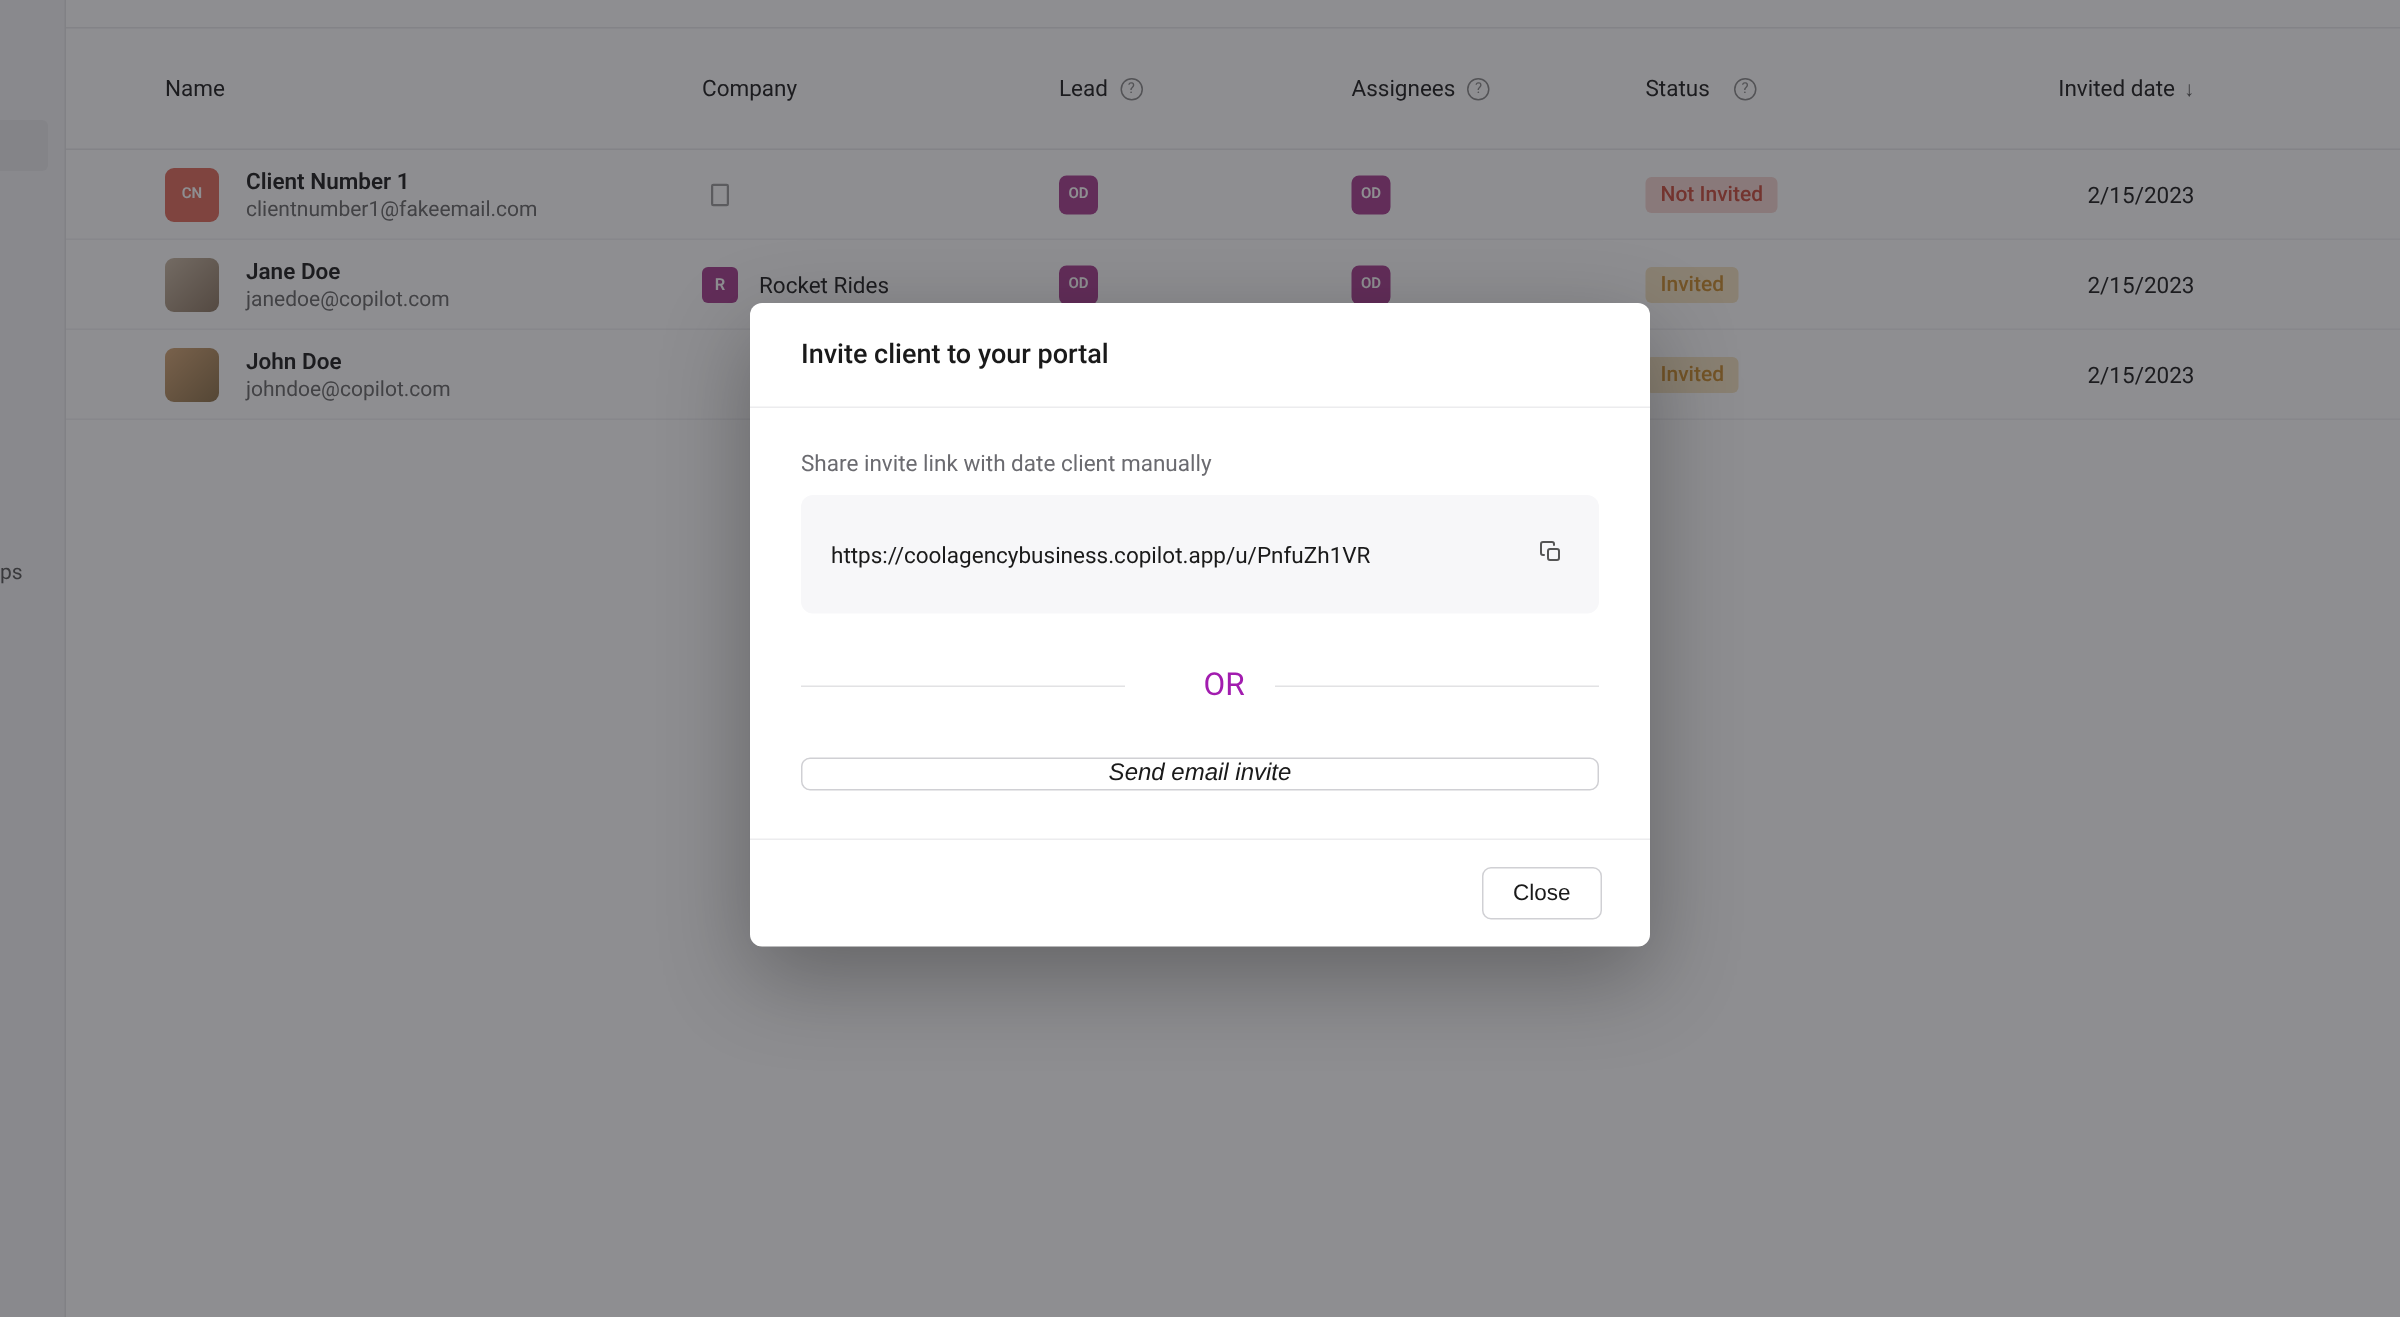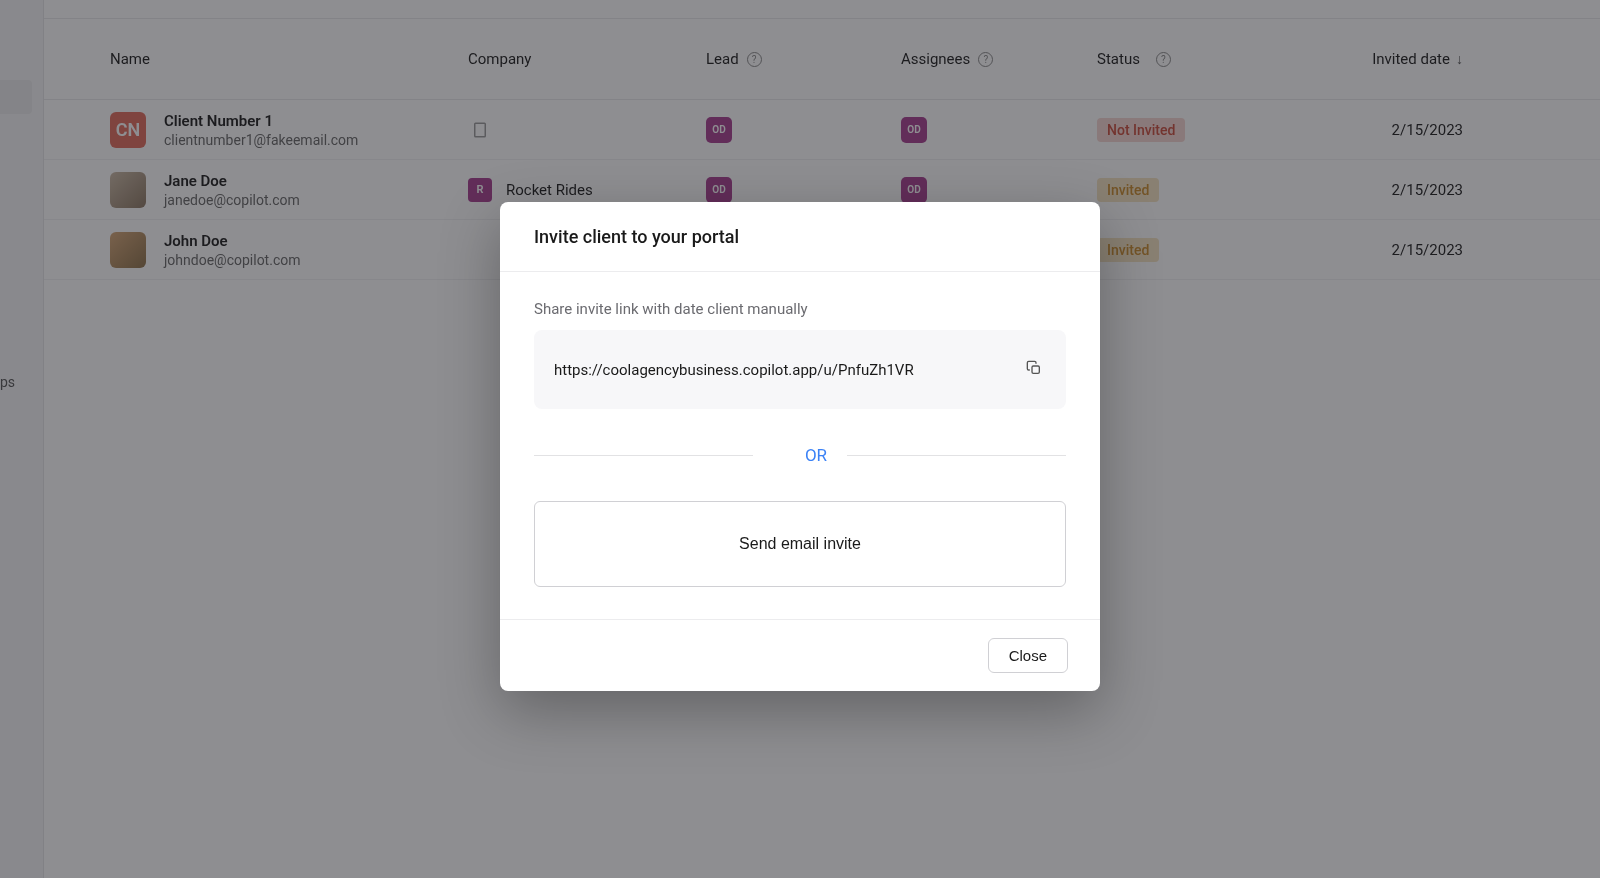--- a/index.html
+++ b/index.html
@@ -94,21 +94,21 @@
       align-items: center;
       gap: 18px;
     }
     .avatar {
       width: 36px;
       height: 36px;
       border-radius: 6px;
       display: flex;
       align-items: center;
       justify-content: center;
-      font-size: 18px;
+      font-size: 10px;
       font-weight: 600;
       color: #fff;
       flex-shrink: 0;
     }
     .avatar-cn { background: #e06a5a; }
     .avatar-img1 {
       background: linear-gradient(135deg, #c9b8a3 0%, #8a7560 100%);
     }
     .avatar-img2 {
       background: linear-gradient(135deg, #d4a574 0%, #8b6f47 100%);
@@ -232,33 +232,34 @@
       align-items: center;
       gap: 20px;
       margin: 36px 0;
     }
     .divider-line {
       flex: 1;
       height: 1px;
       background: #e2e2e4;
     }
     .divider-text {
-      font-size: 17px;
-      color: #3b82f6;
+      font-size: 21px;
+      color: #a21caf;
       margin-left: 32px;
     }
     .send-btn {
       width: 100%;
-      padding: 33px;
+      padding: 1px;
       background: #fff;
       border: 1px solid #d0d0d4;
       border-radius: 6px;
       font-size: 16px;
       color: #1a1a1a;
       cursor: pointer;
+      font-style: italic;
     }
     .modal-footer {
       border-top: 1px solid #ececee;
       padding: 18px 32px;
       display: flex;
       justify-content: flex-end;
     }
     .close-btn {
       padding: 8px 20px;
       background: #fff;

